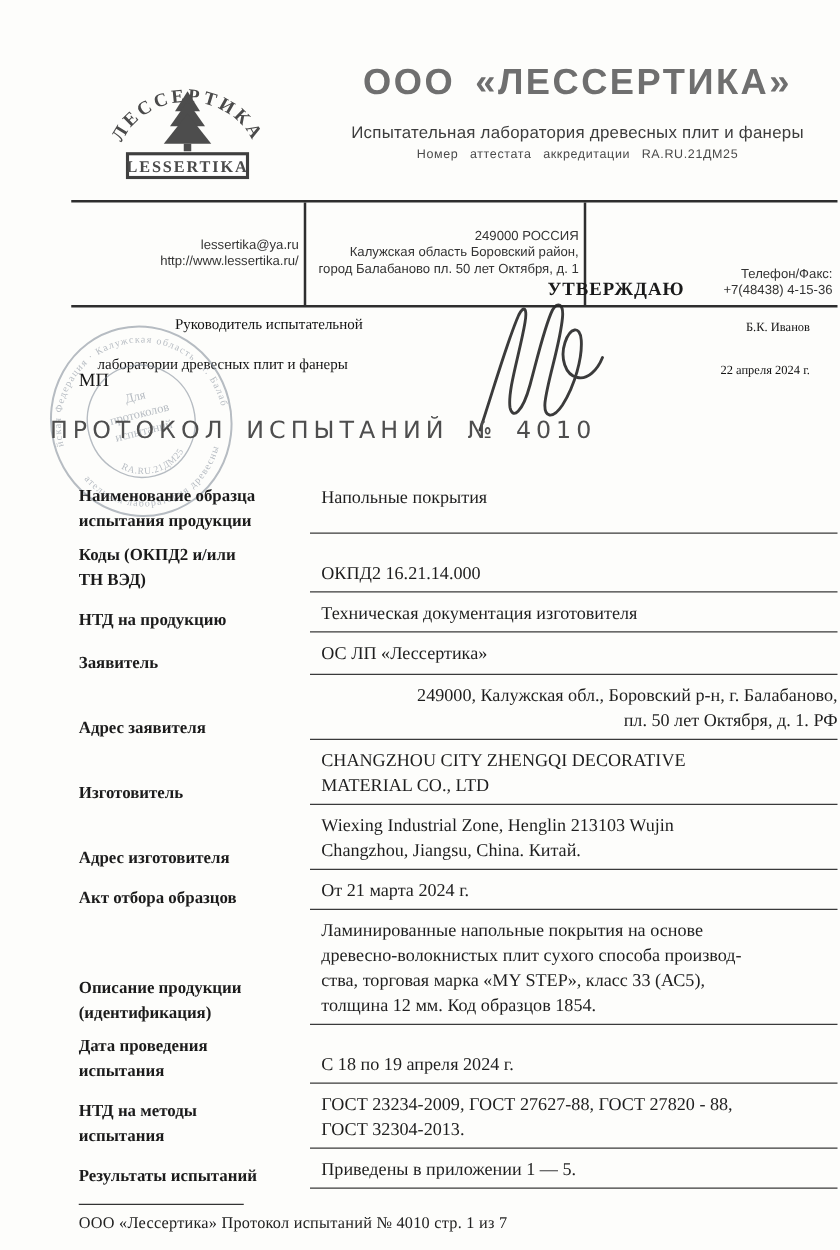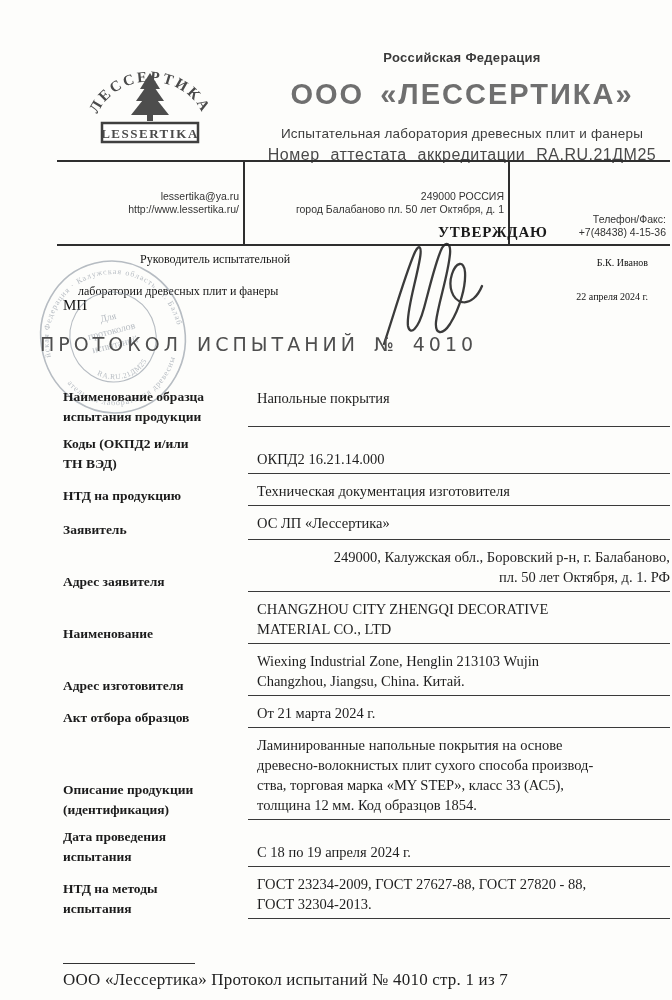--- a/index.html
+++ b/index.html
@@ -12,28 +12,28 @@
     font-family:"Liberation Serif","DejaVu Serif",serif;
     color:#1f1f1f;
   }
   
   .logo{position:absolute;left:86px;top:57px;width:128px;height:88px;}
   .head-right{position:absolute;left:252px;top:50px;width:420px;text-align:center;
     font-family:"Liberation Sans","DejaVu Sans",sans-serif;}
   .country{font-size:13px;font-weight:bold;color:#3a3a3a;margin-bottom:13px;letter-spacing:.3px;}
   .company{font-size:29px;font-weight:bold;color:#6f6f6f;letter-spacing:2px;word-spacing:6px;margin-bottom:15px;}
   .subtitle{font-size:13.5px;color:#3d3d3d;margin-bottom:5px;letter-spacing:.2px;}
-  .accred{font-size:16px;color:#4a4a4a;word-spacing:6px;letter-spacing:.5px;}
+  .accred{font-size:10px;color:#4a4a4a;word-spacing:6px;letter-spacing:.5px;}
   .contact-table{position:absolute;left:57px;top:160px;width:613px;display:flex;
     border-top:2px solid #2e2e2e;border-bottom:2px solid #2e2e2e;
     font-family:"Liberation Sans","DejaVu Sans",sans-serif;
     font-size:10.5px;line-height:13px;color:#333;text-align:right;box-sizing:border-box;}
   .ct-cell{padding:4px 4px 5px;box-sizing:border-box;display:flex;flex-direction:column;justify-content:center;}
   .ct-cell.c1{width:186px;}
-  .ct-cell.c2{width:267px;border-left:2px solid #2e2e2e;border-right:2px solid #2e2e2e;}
+  .ct-cell.c2{width:226px;border-left:2px solid #2e2e2e;border-right:2px solid #2e2e2e;}
   .ct-cell.c3{flex:1;margin-top:47px;}
   
   .approve-word{position:absolute;left:438px;top:224px;font-size:15px;font-weight:bold;letter-spacing:.8px;color:#1a1a1a;text-align:center;}
   .position-block{position:absolute;left:78px;top:243px;width:280px;font-size:12px;line-height:32px;color:#141414;}
   .position-block .l1{text-indent:62px;}
   .mp-label{position:absolute;left:63px;top:297px;font-size:15px;color:#141414;}
   .stamp{position:absolute;left:34px;top:252px;width:158px;height:170px;opacity:.55;transform:rotate(-14deg);}
   .signature{position:absolute;left:378px;top:238px;width:110px;height:112px;}
   .approver-block{position:absolute;left:488px;top:246px;width:160px;text-align:right;font-size:10px;line-height:34px;color:#141414;}
   
@@ -41,21 +41,21 @@
     font-family:"DejaVu Sans","Liberation Sans",sans-serif;
     font-size:19px;font-weight:normal;letter-spacing:4px;word-spacing:5px;color:#4e4e4e;}
   
   .fields{position:absolute;left:63px;top:387px;width:607px;}
   .frow{display:flex;align-items:flex-end;margin-bottom:7px;}
   .flabel{width:185px;flex:none;font-weight:bold;font-size:13.5px;line-height:20px;color:#1b1b1b;padding-right:6px;box-sizing:border-box;}
   .fvalue{flex:1;border-bottom:1.4px solid #3a3a3a;font-size:14.5px;line-height:20px;color:#1e1e1e;padding-left:9px;box-sizing:border-box;}
   
   .footer{position:absolute;left:63px;top:963px;width:560px;}
   .footer-rule{width:132px;border-top:1.5px solid #333;}
-  .footer-note{margin-top:6px;font-size:17px;color:#222;letter-spacing:.2px;}
+  .footer-note{margin-top:6px;font-size:13px;color:#222;letter-spacing:.2px;}
   svg text{font-family:"Liberation Serif","DejaVu Serif",serif;}
 </style>
 </head>
 <body>
 
 <div class="page">
 
   <div class="logo">
     <svg width="128" height="88" viewBox="0 0 128 88">
       <defs>
@@ -69,33 +69,33 @@
         <polygon points="64,24 78,44 50,44"></polygon>
         <polygon points="64,34 83,58 45,58"></polygon>
         <rect x="61" y="58" width="6" height="6"></rect>
       </g>
       <rect x="16" y="66" width="96" height="19" fill="#ffffff" stroke="#3f3f3f" stroke-width="2.5"></rect>
       <text x="64" y="80.5" text-anchor="middle" font-size="13" font-weight="bold" letter-spacing="1.5" fill="#4a4a4a" font-family="Liberation Sans, sans-serif">LESSERTIKA</text>
     </svg>
   </div>
 
   <div class="head-right">
-    <div class="country">Российская Федерация</div>
     <div class="company">ООО «ЛЕССЕРТИКА»</div>
     <div class="subtitle">Испытательная лаборатория древесных плит и фанеры</div>
     <div class="accred">Номер аттестата аккредитации RA.RU.21ДМ25</div>
   </div>
 
   <div class="contact-table">
     <div class="ct-cell c1">
       <div>lessertika@ya.ru</div>
       <div>http://www.lessertika.ru/</div>
     </div>
     <div class="ct-cell c2">
       <div>249000 РОССИЯ</div>
+      <div>Калужская область Боровский район,</div>
       <div>город Балабаново пл. 50 лет Октября, д. 1</div>
     </div>
     <div class="ct-cell c3">
       <div>Телефон/Факс:</div>
       <div>+7(48438) 4-15-36</div>
     </div>
   </div>
 
   <div class="approve-word">УТВЕРЖДАЮ</div>
 
@@ -182,21 +182,21 @@
         <div class="flabel">
           <div>Адрес заявителя</div>
         </div>
         <div class="fvalue" style="padding-bottom: 4px; text-align: right;">
           <div>249000, Калужская обл., Боровский р-н, г. Балабаново,</div>
           <div>пл. 50 лет Октября, д. 1. РФ</div>
         </div>
       </div>
       <div class="frow">
         <div class="flabel">
-          <div>Наименование</div>
+          <div>Изготовитель</div>
         </div>
         <div class="fvalue" style="padding-bottom: 4px;">
           <div>CHANGZHOU CITY ZHENGQI DECORATIVE</div>
           <div>MATERIAL CO., LTD</div>
         </div>
       </div>
       <div class="frow">
         <div class="flabel">
           <div>Адрес изготовителя</div>
         </div>
@@ -237,20 +237,28 @@
       <div class="frow">
         <div class="flabel">
           <div>НТД на методы</div>
           <div>испытания</div>
         </div>
         <div class="fvalue" style="padding-bottom: 4px;">
           <div>ГОСТ 23234-2009, ГОСТ 27627-88, ГОСТ 27820 - 88,</div>
           <div>ГОСТ 32304-2013.</div>
         </div>
       </div>
+      <div class="frow">
+        <div class="flabel">
+          <div>Результаты испытаний</div>
+        </div>
+        <div class="fvalue" style="padding-bottom: 4px;">
+          <div>Приведены в приложении 1 — 5.</div>
+        </div>
+      </div>
     </div>
 
   <div class="footer">
     <div class="footer-rule"></div>
     <div class="footer-note">ООО «Лессертика» Протокол испытаний № 4010 стр. 1 из 7</div>
   </div>
 
 </div>
 
 </body></html>

